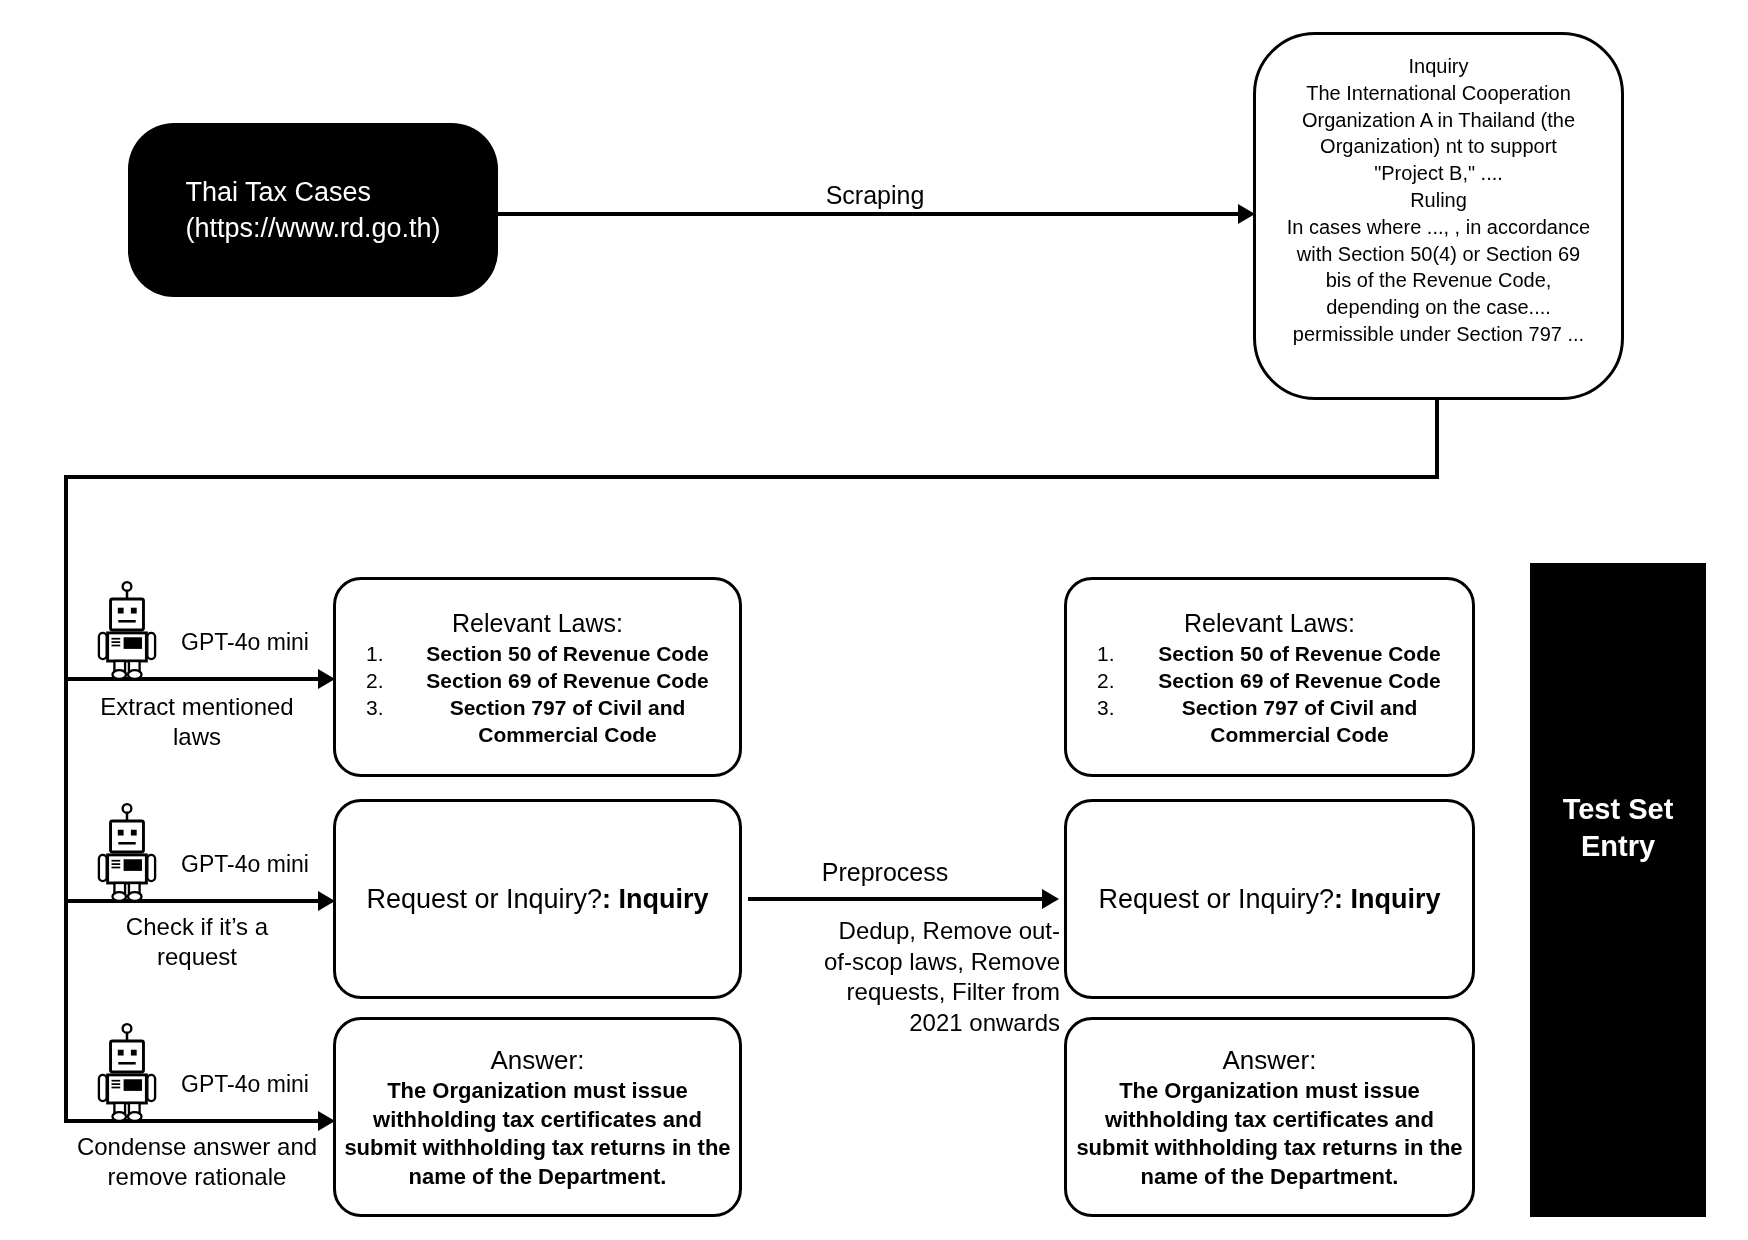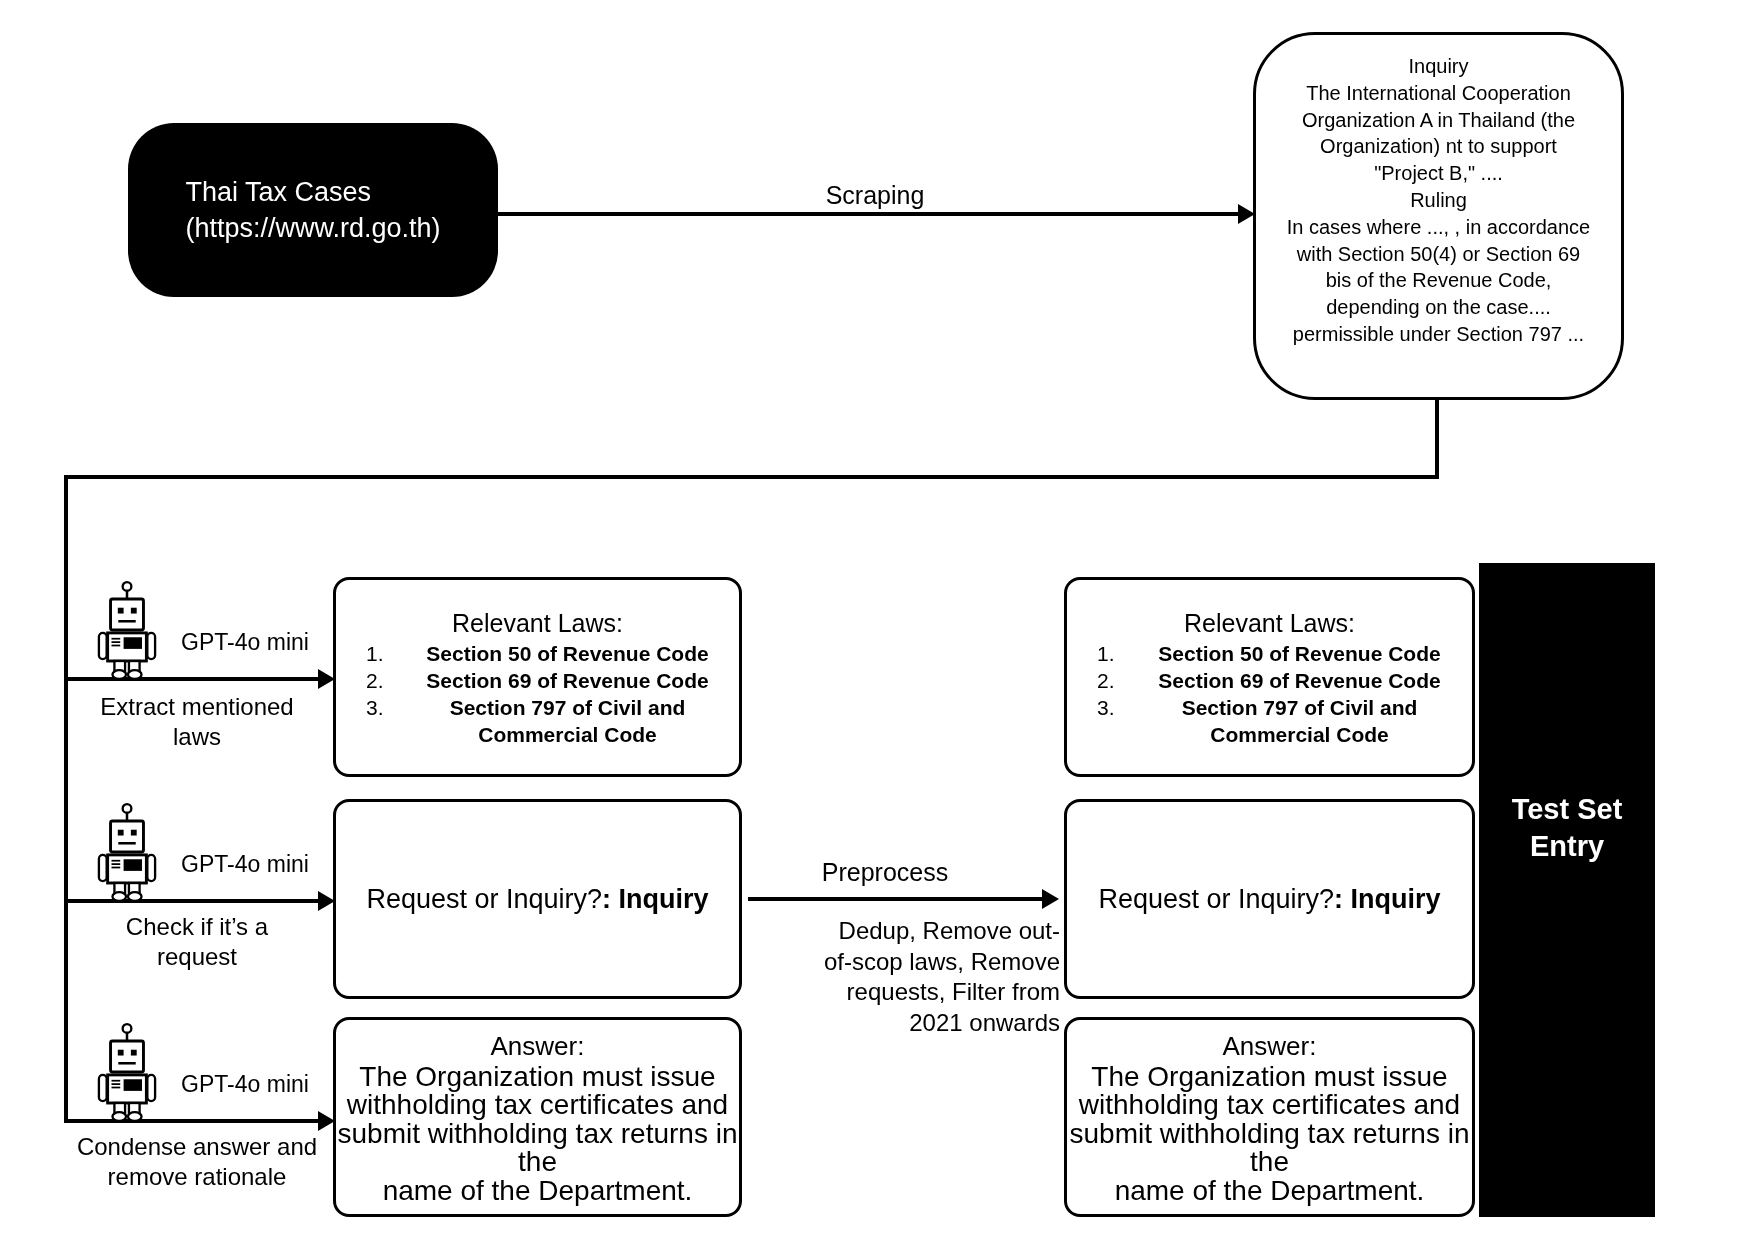--- a/index.html
+++ b/index.html
@@ -4,21 +4,21 @@
 <style>
   html,body{margin:0;padding:0;background:#fff;}
   #canvas{
     position:relative;width:1748px;height:1240px;background:#ffffff;overflow:hidden;
     font-family:"Liberation Sans","DejaVu Sans",sans-serif;color:#000;
   }
   .ln{position:absolute;background:#000;}
   .ah{position:absolute;width:0;height:0;border-top:10px solid transparent;border-bottom:10px solid transparent;border-left:17px solid #000;}
   .pre{white-space:pre-line;}
   .rbox{
-    position:absolute;border:3.5px solid #000;border-radius:16px;background:#fff;box-sizing:border-box;
+    position:absolute;border:3.5px solid #000;border-radius:28px;background:#fff;box-sizing:border-box;
     display:flex;flex-direction:column;align-items:center;justify-content:center;text-align:center;
   }
   .srcbox{
     position:absolute;left:128px;top:123px;width:370px;height:174px;background:#000;border-radius:46px;
     display:flex;align-items:center;justify-content:center;text-align:left;
     color:#fff;font-size:27px;line-height:36px;
   }
   .docbox{
     position:absolute;left:1253px;top:32px;width:371px;height:368px;
     border:3.5px solid #000;border-radius:62px;background:#fff;box-sizing:border-box;
@@ -29,23 +29,23 @@
   .note{position:absolute;font-size:24px;line-height:30.5px;text-align:right;}
   .gpt-label{position:absolute;font-size:23px;line-height:28px;text-align:center;width:140px;left:175px;}
   .task-label{position:absolute;font-size:24px;line-height:30px;text-align:center;width:270px;left:62px;}
   .laws-title{font-size:25px;line-height:34px;}
   .law-row{display:flex;width:100%;padding:0 10px 0 30px;box-sizing:border-box;font-size:21px;line-height:27px;}
   .law-num{width:40px;text-align:left;flex:none;}
   .law-item{flex:1;text-align:center;font-weight:bold;}
   .qline{font-size:27px;line-height:34px;}
   .qline .b{font-weight:bold;}
   .ans-title{font-size:26px;line-height:34px;}
-  .ans-body{font-size:28px;line-height:28.5px;font-weight:normal;}
+  .ans-body{font-size:22px;line-height:28.5px;font-weight:bold;}
   .testbox{
-    position:absolute;left:1479px;top:563px;width:176px;height:654px;background:#000;
+    position:absolute;left:1530px;top:563px;width:176px;height:654px;background:#000;
     display:flex;align-items:center;justify-content:center;text-align:center;
   }
   .testbox .t{position:relative;top:-62px;color:#fff;font-weight:bold;font-size:29px;line-height:37px;}
   .robot{position:absolute;width:62px;height:102px;}
 </style>
 </head>
 <body>
 
 <div id="canvas">
 

